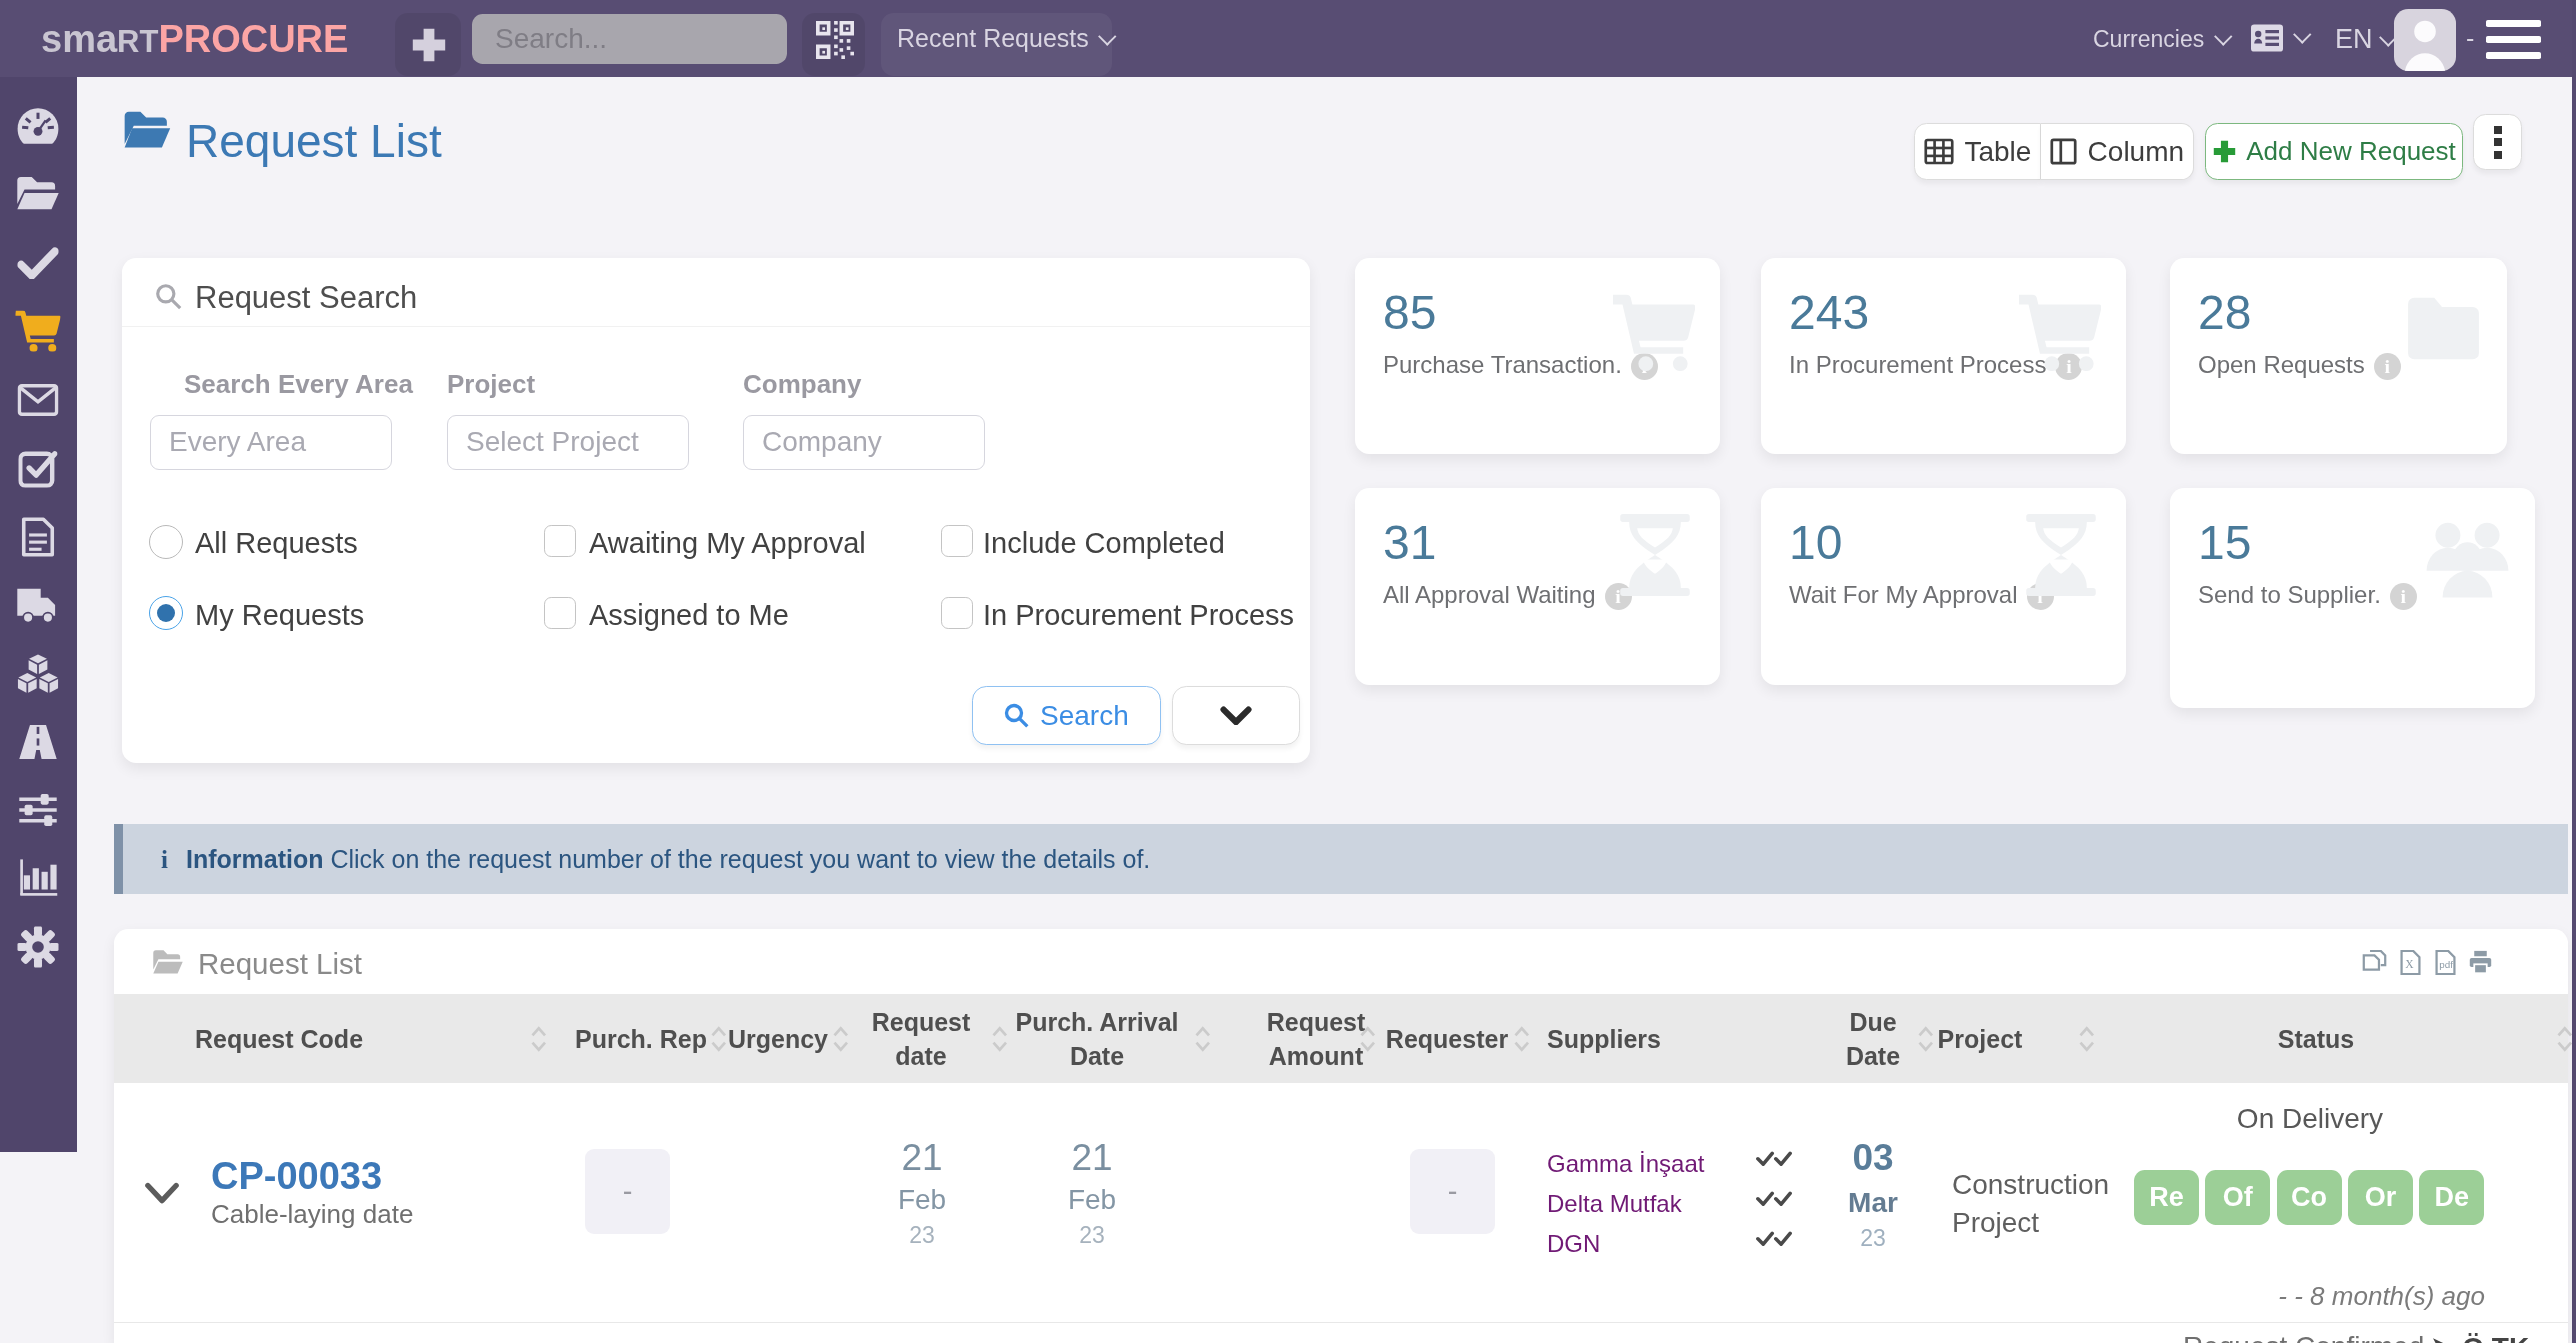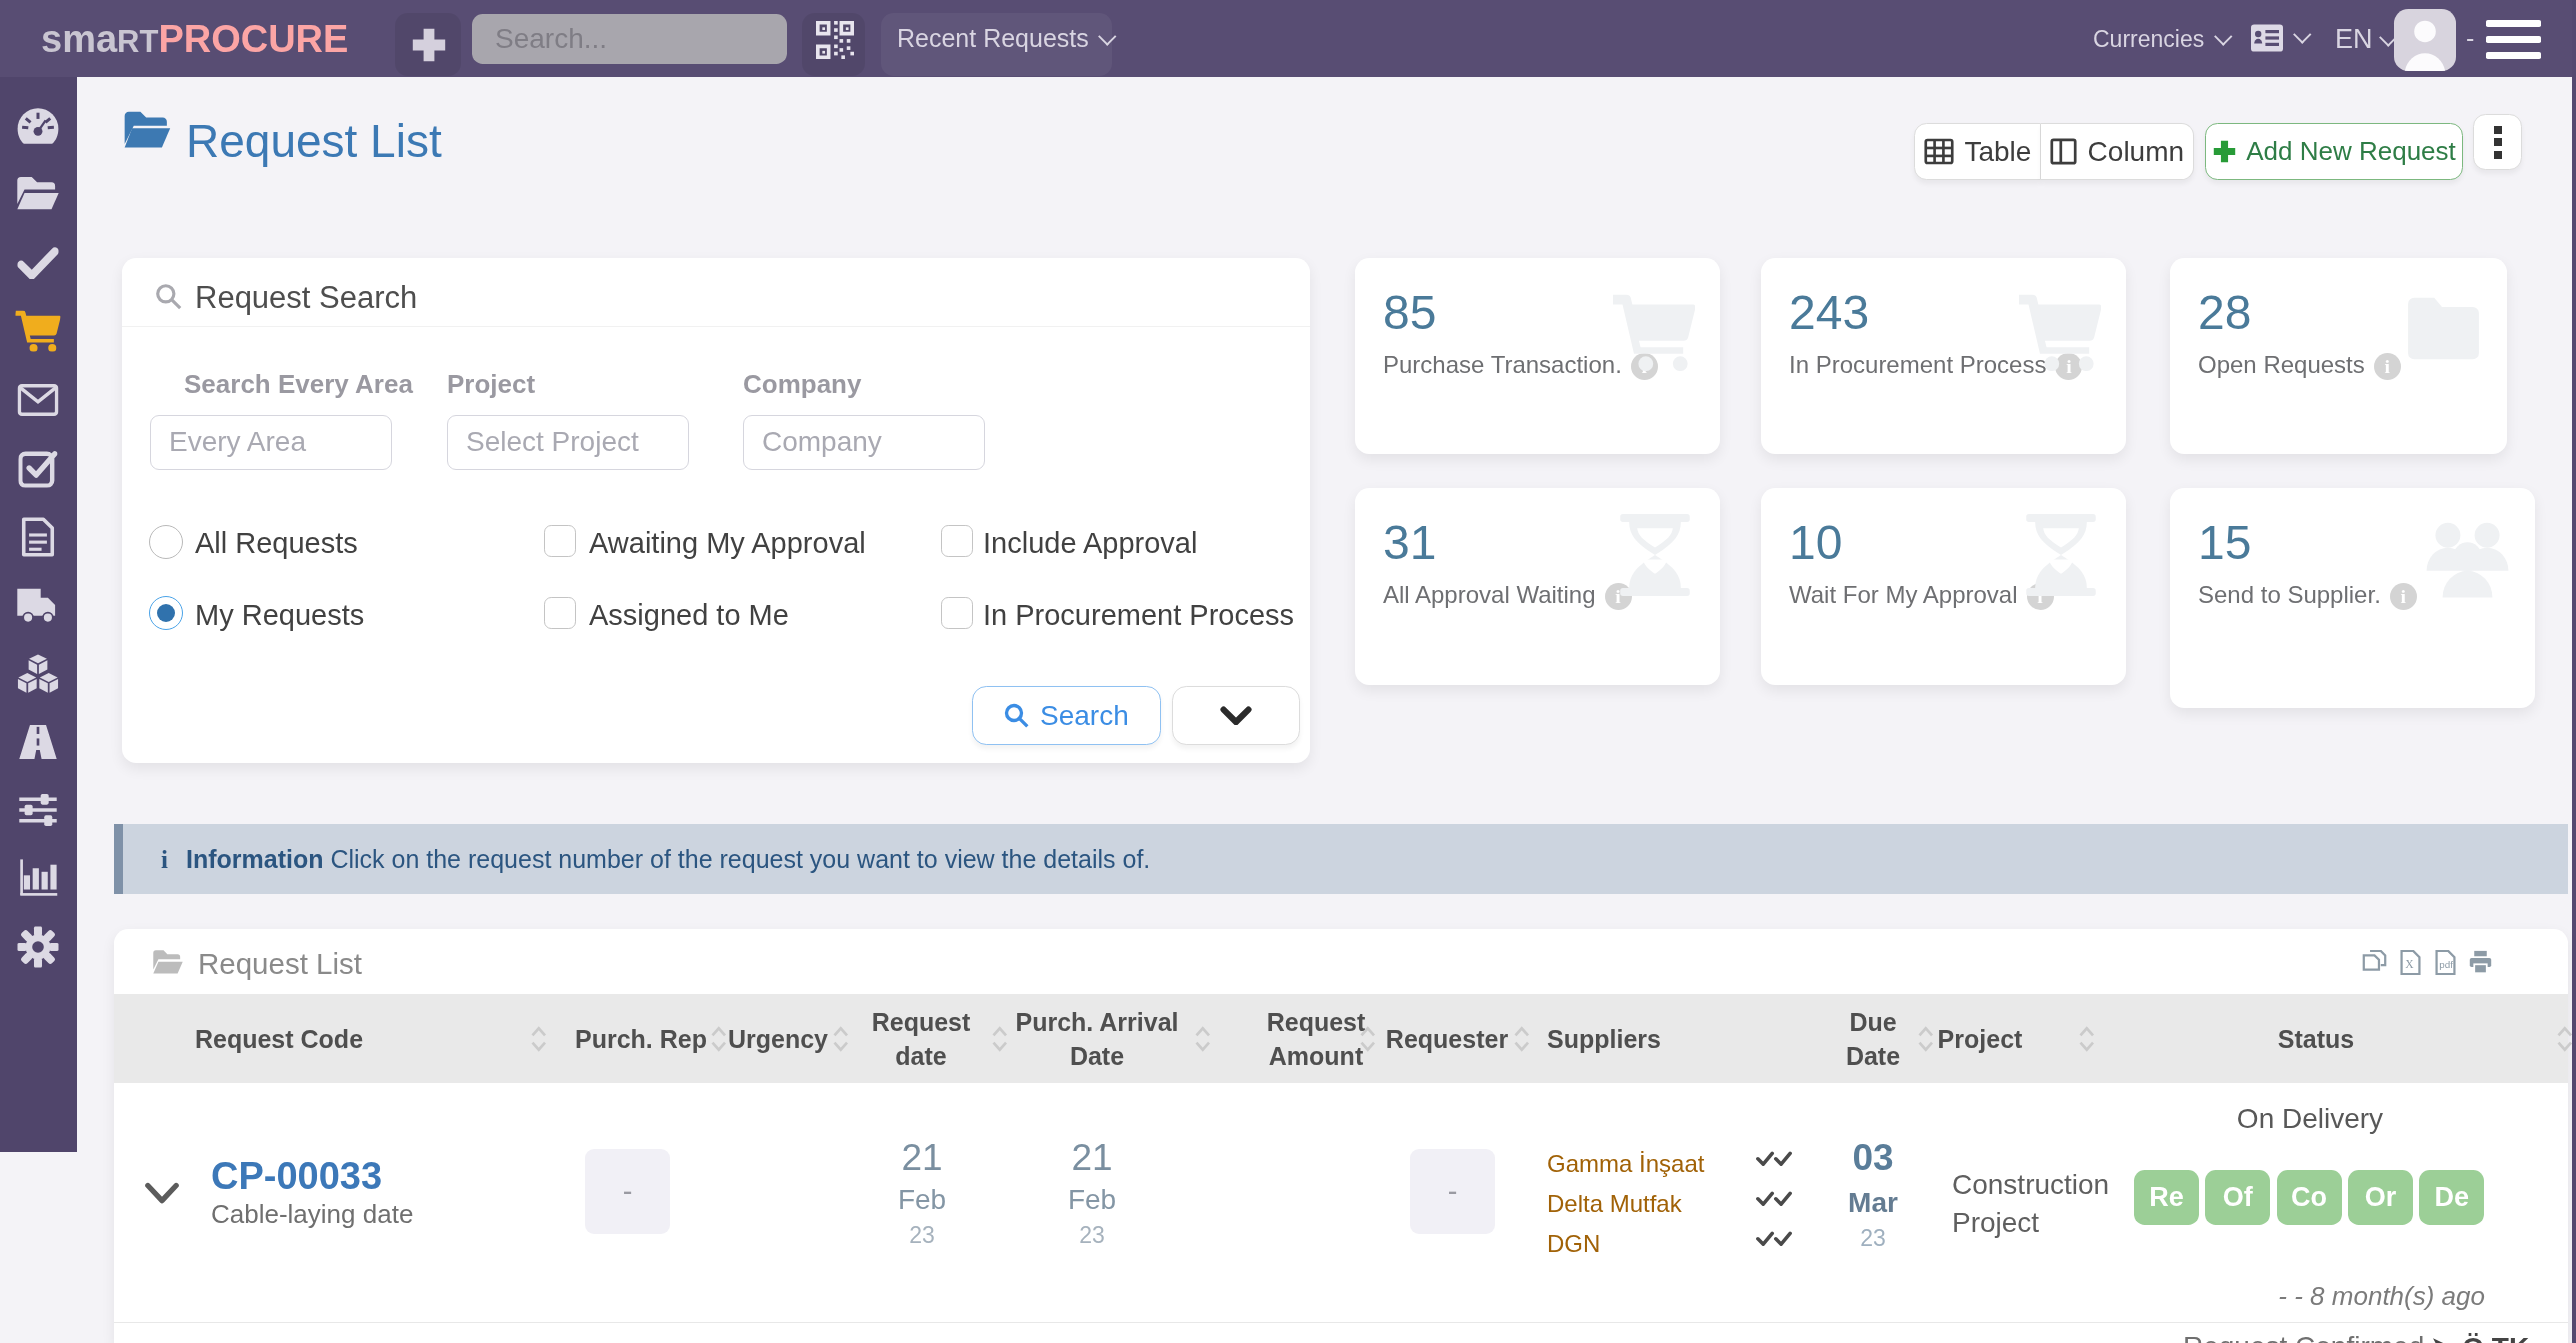--- a/index.html
+++ b/index.html
@@ -258,21 +258,21 @@
   <div class="radio" style="left:27px; top:338px; border-color:#4aa3e8;"></div>
   <div style="position:absolute; left:35px; top:346px; width:18px; height:18px; background:#3072ad; border-radius:50%;"></div>
   <div class="optlabel" style="left:73px; top:341px;">My Requests</div>
 
   <div class="checkbox" style="left:422px; top:267px;"></div>
   <div class="optlabel" style="left:467px; top:269px;">Awaiting My Approval</div>
   <div class="checkbox" style="left:422px; top:339px;"></div>
   <div class="optlabel" style="left:467px; top:341px;">Assigned to Me</div>
 
   <div class="checkbox" style="left:819px; top:267px;"></div>
-  <div class="optlabel" style="left:861px; top:269px;">Include Approval</div>
+  <div class="optlabel" style="left:861px; top:269px;">Include Completed</div>
   <div class="checkbox" style="left:819px; top:339px;"></div>
   <div class="optlabel" style="left:861px; top:341px;">In Procurement Process</div>
 
   <div class="btn" style="left:850px; top:428px; width:189px; height:59px; border-radius:14.3px; border-color:#8fc1f2; color:#3b8de4;">
     <svg width="25" height="25" viewBox="0 0 30 30" style="margin-right:10.7px;">
         <circle cx="12" cy="12" r="9" fill="none" stroke="#3b8de4" stroke-width="4"></circle>
         <line x1="19" y1="19" x2="28" y2="28" stroke="#3b8de4" stroke-width="4"></line>
       </svg>Search</div>
   <div class="btn" style="left:1050px; top:428px; width:128px; height:59px; border-radius:14.3px;">
     <svg width="32" height="19.7" viewBox="0 0 36 22">
@@ -444,21 +444,21 @@
     <div style="color:#7a8fa0; font-size:37px;">21</div>
     <div style="color:#8496a5; font-size:28px; margin-top:4.5px;">Feb</div>
     <div style="color:#a6b2bd; font-size:23px; margin-top:6.3px;">23</div>
   </div>
   <div style="position:absolute; left:929px; top:208px; width:98px; text-align:center;">
     <div style="color:#7a8fa0; font-size:37px;">21</div>
     <div style="color:#8496a5; font-size:28px; margin-top:4.5px;">Feb</div>
     <div style="color:#a6b2bd; font-size:23px; margin-top:6.3px;">23</div>
   </div>
   <div class="dashbox" style="left:1296px; top:220px;">-</div>
-  <div style="position:absolute; left:1433px; top:215px; color:#a16207; font-size:24px; line-height:40px;">Gamma İnşaat<br>Delta Mutfak<br>DGN</div>
+  <div style="position:absolute; left:1433px; top:215px; color:#701a75; font-size:24px; line-height:40px;">Gamma İnşaat<br>Delta Mutfak<br>DGN</div>
   <div style="position:absolute; left:1642px; top:215px; line-height:40px;">
     <svg width="36" height="19.7" viewBox="0 0 40 22">
         <path d="M2 11 L8 17 L18 5" fill="none" stroke="#4a4a4a" stroke-width="4" stroke-linecap="round" stroke-linejoin="round"></path>
         <path d="M22 11 L28 17 L38 5" fill="none" stroke="#4a4a4a" stroke-width="4" stroke-linecap="round" stroke-linejoin="round"></path>
       </svg><br>
     <svg width="36" height="19.7" viewBox="0 0 40 22">
         <path d="M2 11 L8 17 L18 5" fill="none" stroke="#4a4a4a" stroke-width="4" stroke-linecap="round" stroke-linejoin="round"></path>
         <path d="M22 11 L28 17 L38 5" fill="none" stroke="#4a4a4a" stroke-width="4" stroke-linecap="round" stroke-linejoin="round"></path>
       </svg><br>
     <svg width="36" height="19.7" viewBox="0 0 40 22">

